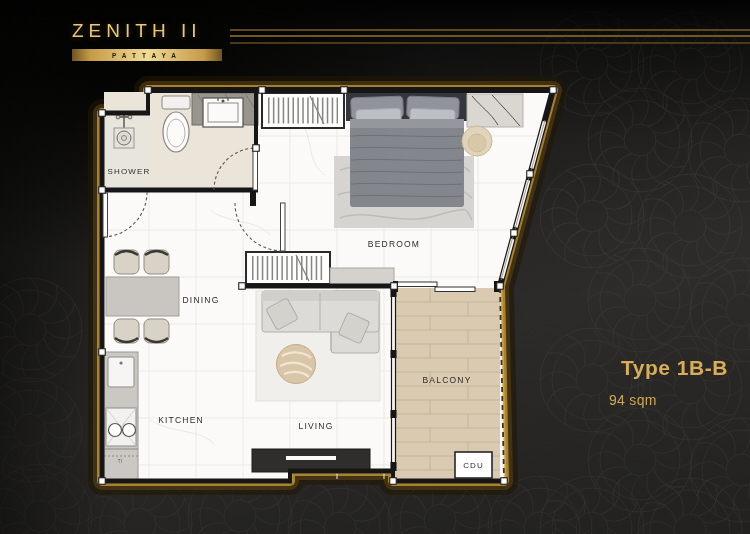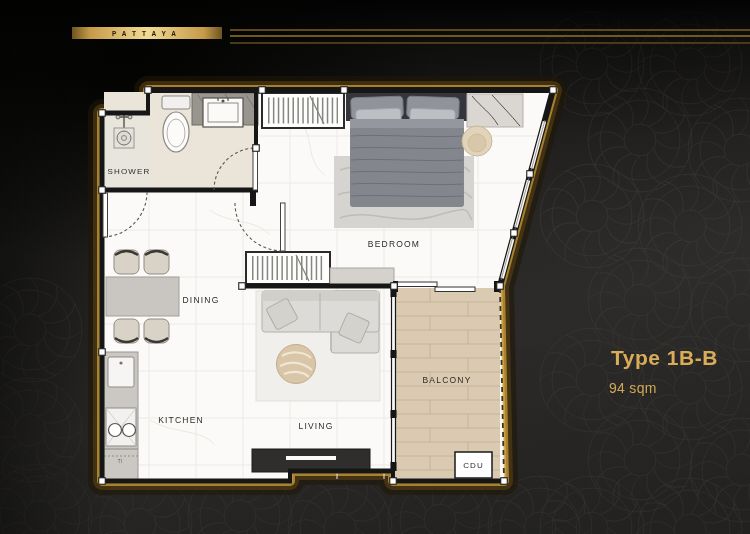--- a/index.html
+++ b/index.html
@@ -28,21 +28,21 @@
   }
   .logo-tagline{
     font-size:6.5px;letter-spacing:6px;font-weight:700;color:#241b08;line-height:13px;
   }
   .logo-rules{position:absolute;left:230px;top:0;right:0;height:50px;}
   .logo-rule{position:absolute;left:0;right:0;}
   .rule-1{top:29px;height:2px;background:#5d491b;}
   .rule-2{top:35px;height:2px;background:#6f5822;}
   .rule-3{top:42px;height:1.5px;background:#4a3a15;}
   .unit-info{position:absolute;left:609px;top:344px;}
-  .unit-type{font-size:21px;font-weight:700;color:#d9ad58;letter-spacing:.5px;margin:2px;}
+  .unit-type{font-size:21px;font-weight:700;color:#d9ad58;letter-spacing:.5px;margin:12px;}
   .unit-area{font-size:14px;font-weight:400;color:#d0a855;margin:10px 0 0 0;letter-spacing:.3px;}
   .plan{position:absolute;left:0;top:0;width:750px;height:534px;}
   .room-label{
     font-family:"Liberation Sans",sans-serif;font-size:8.5px;letter-spacing:1.2px;
     fill:#2d2b28;text-anchor:middle;font-weight:400;
   }
   .cdu-label{font-size:8px;letter-spacing:1px;}
   .tiny-label{font-size:4.5px;letter-spacing:.3px;fill:#555;}
 </style>
 </head>
@@ -93,20 +93,21 @@
       <use href="#motif" transform="translate(440,520)"></use>
         <use href="#motif" transform="translate(540,528)"></use>
       <use href="#motif" transform="translate(30,330)"></use>
         <use href="#motif" transform="translate(30,430)"></use>
     </g>
   </svg>
 
   <div class="bg-overlay"></div>
 
   <div class="logo">
+    <div class="logo-title">ZENITH II</div>
     <div class="logo-bar">
       <div class="logo-tagline">PATTAYA</div>
     </div>
   </div>
   <div class="logo-rules">
     <div class="logo-rule rule-1"></div>
     <div class="logo-rule rule-2"></div>
     <div class="logo-rule rule-3"></div>
   </div>
 

